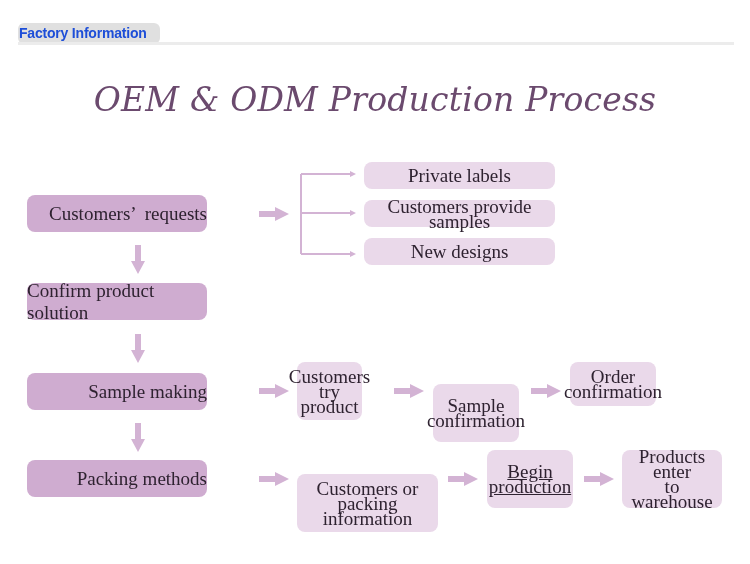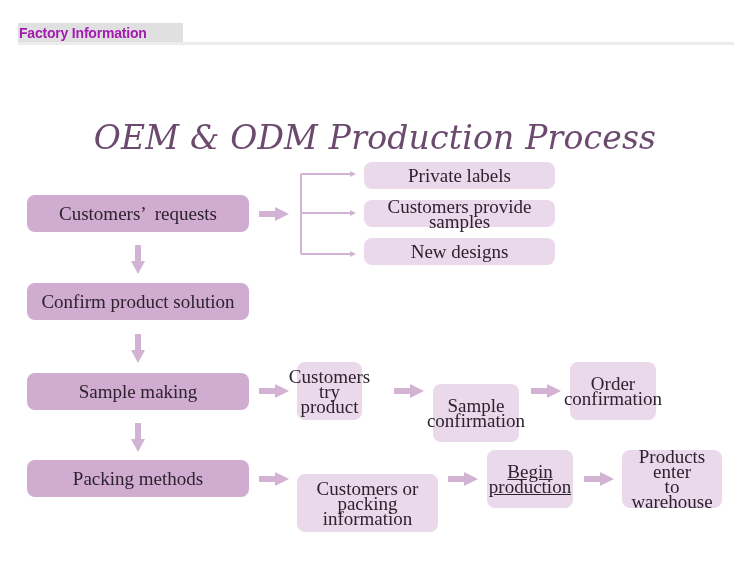--- a/index.html
+++ b/index.html
@@ -1,20 +1,20 @@
 <!DOCTYPE html>
 <html><head>
 <meta charset="utf-8">
 <style>
   html, body { margin:0; padding:0; }
   body { width:750px; height:564px; background:#ffffff; position:relative; overflow:hidden; font-family:"DejaVu Serif", serif; }
-  .hdr { position:absolute; left:18px; top:23px; height:21px; width:165px; background:#e0e0e0; font-family:"Liberation Sans", sans-serif; font-weight:bold; font-size:14px; line-height:21px; color:#a21caf; padding-left:1px; box-sizing:border-box; letter-spacing:-0.2px; }
+  .hdr { position:absolute; left:18px; top:23px; height:21px; width:142px; background:#e0e0e0; font-family:"Liberation Sans", sans-serif; font-weight:bold; font-size:14px; line-height:21px; color:#1d4ed8; padding-left:1px; box-sizing:border-box; letter-spacing:-0.2px;border-radius:6px; }
   .hdr-line { position:absolute; left:18px; top:42px; width:716px; height:3px; background:#ececec; }
-  .title { position:absolute; left:0; width:750px; top:80px; text-align:center; font-family:"DejaVu Serif", serif; font-style:italic; font-size:33px; color:#6b4a6e; letter-spacing:0.2px;margin-top:38px; }
-  .mbox { position:absolute; left:27px; width:222px; height:37px; background:#cfacd0; border-radius:8px; color:#2e2230; font-size:17px; display:flex; align-items:center; justify-content:center; font-family:"Liberation Serif", serif; font-size:19px; }
+  .title { position:absolute; left:0; width:750px; top:80px; text-align:center; font-family:"DejaVu Serif", serif; font-style:italic; font-size:33px; color:#6b4a6e; letter-spacing:0.2px; }
+  .mbox { position:absolute; left:27px; width:180px; height:37px; background:#cfacd0; border-radius:8px; color:#2e2230; font-size:17px; display:flex; align-items:center; justify-content:flex-end; font-family:"Liberation Serif", serif; font-size:19px; }
   .sbox { position:absolute; background:#ead9ea; border-radius:8px; color:#2e2230; font-family:"Liberation Serif", serif; font-size:19px; display:flex; align-items:center; justify-content:center; text-align:center; line-height:15px; }
   .arrow-r { position:absolute; width:30px; height:14px; }
   .arrow-d { position:absolute; width:14px; height:30px; }
   svg { display:block; }
 </style>
 </head>
 <body>
 
 <div class="hdr">Factory Information</div>
 <div class="hdr-line"></div>
@@ -105,21 +105,21 @@
       <div>Sample</div>
       <div>confirmation</div>
     </div>
   </div>
 <div class="arrow-r" style="left:531px; top:384px;">
     <svg width="30" height="14">
       <rect x="0" y="4" width="17" height="6" fill="#d3b3d4"></rect>
       <polygon points="16,0 16,14 30,7" fill="#d3b3d4"></polygon>
     </svg>
   </div>
-<div class="sbox" style="left:570px; top:362px; width:86px; height:58px;">
+<div class="sbox" style="left:570px; top:362px; width:86px; height:44px;">
     <div>
       <div>Order</div>
       <div>confirmation</div>
     </div>
   </div>
 
 <div class="arrow-r" style="left:259px; top:472px;">
     <svg width="30" height="14">
       <rect x="0" y="4" width="17" height="6" fill="#d3b3d4"></rect>
       <polygon points="16,0 16,14 30,7" fill="#d3b3d4"></polygon>

